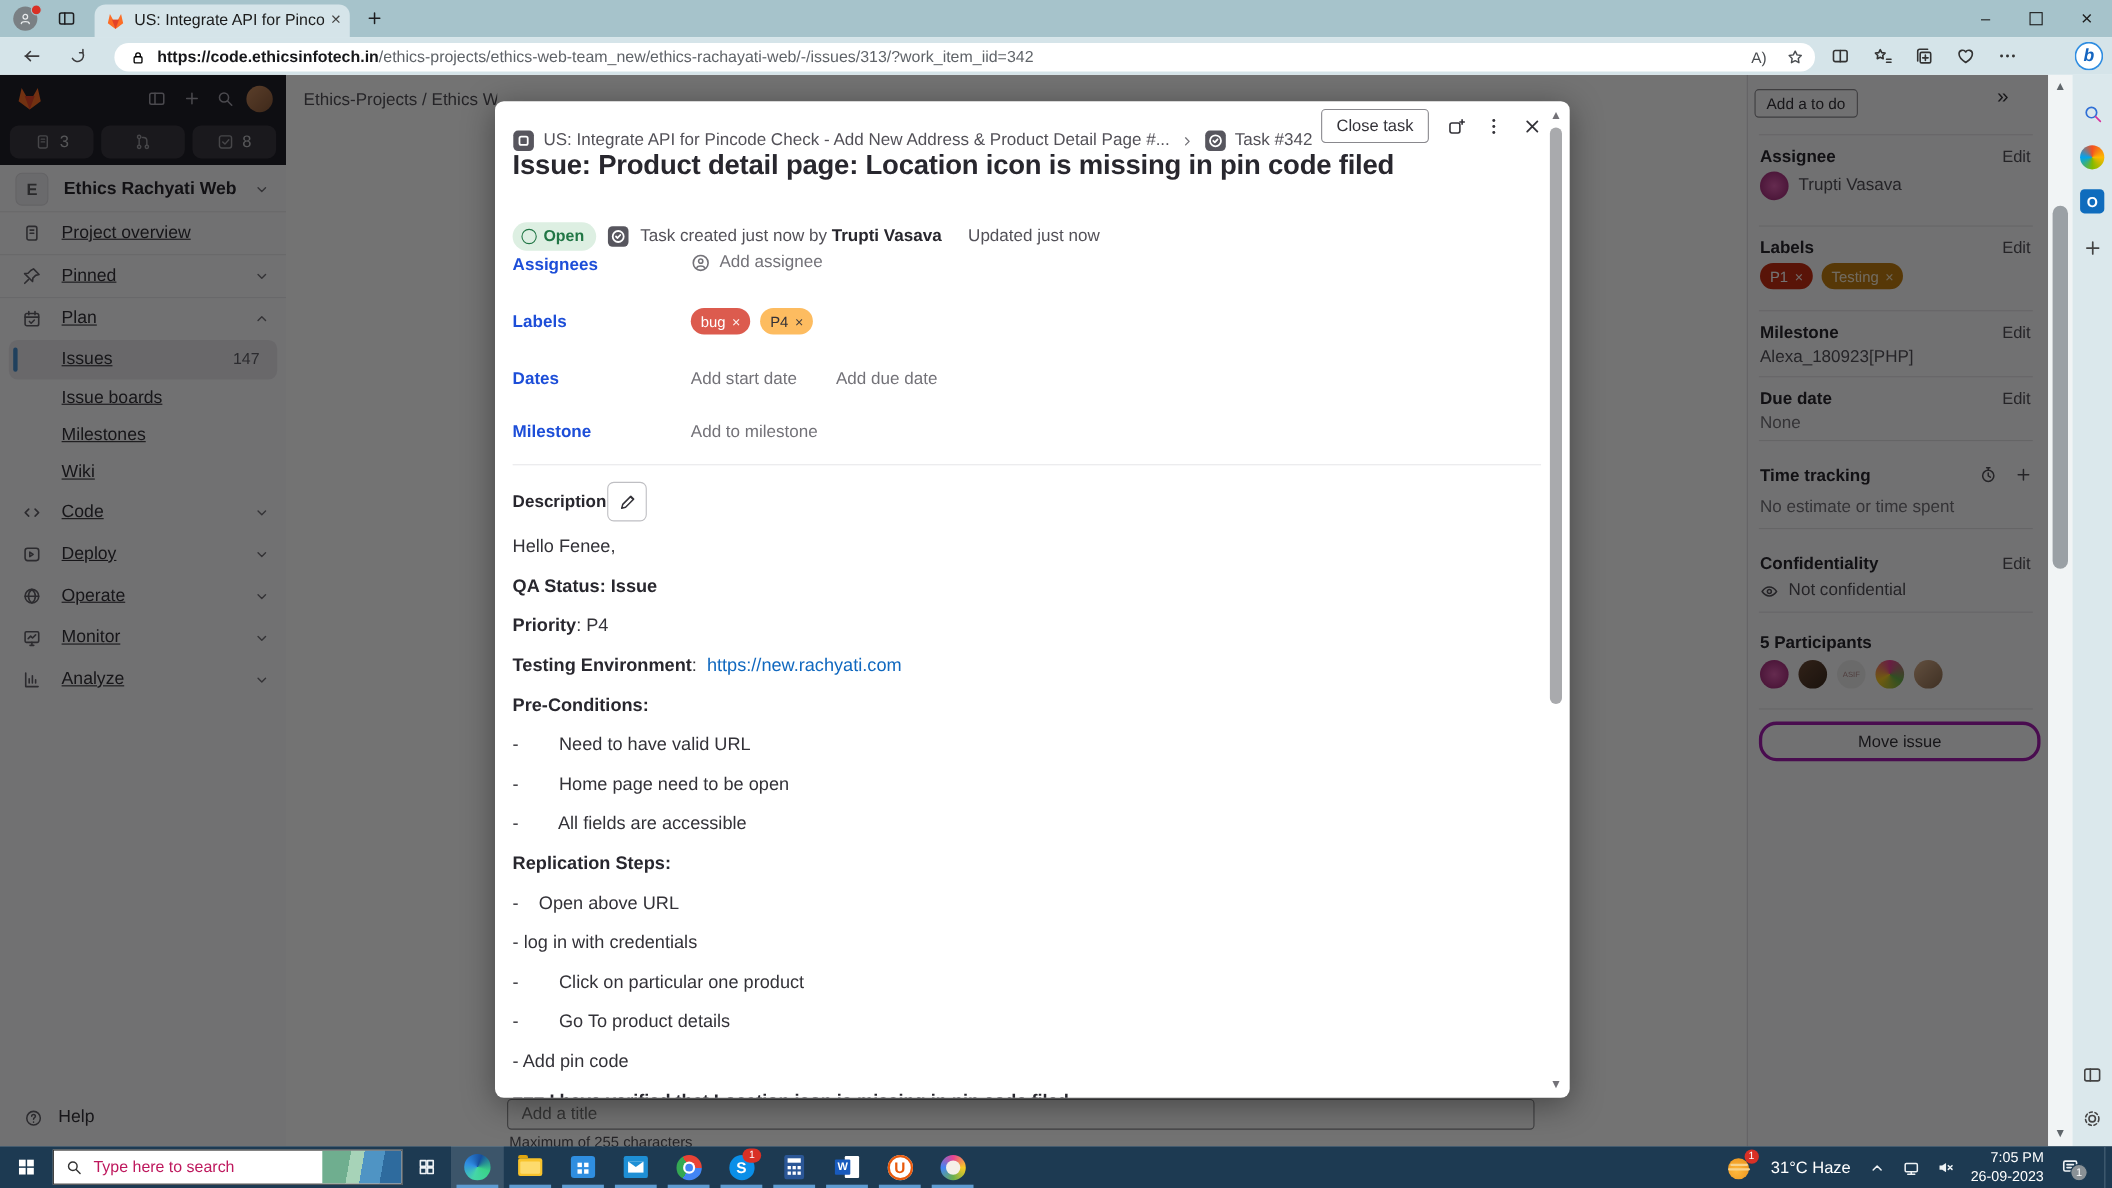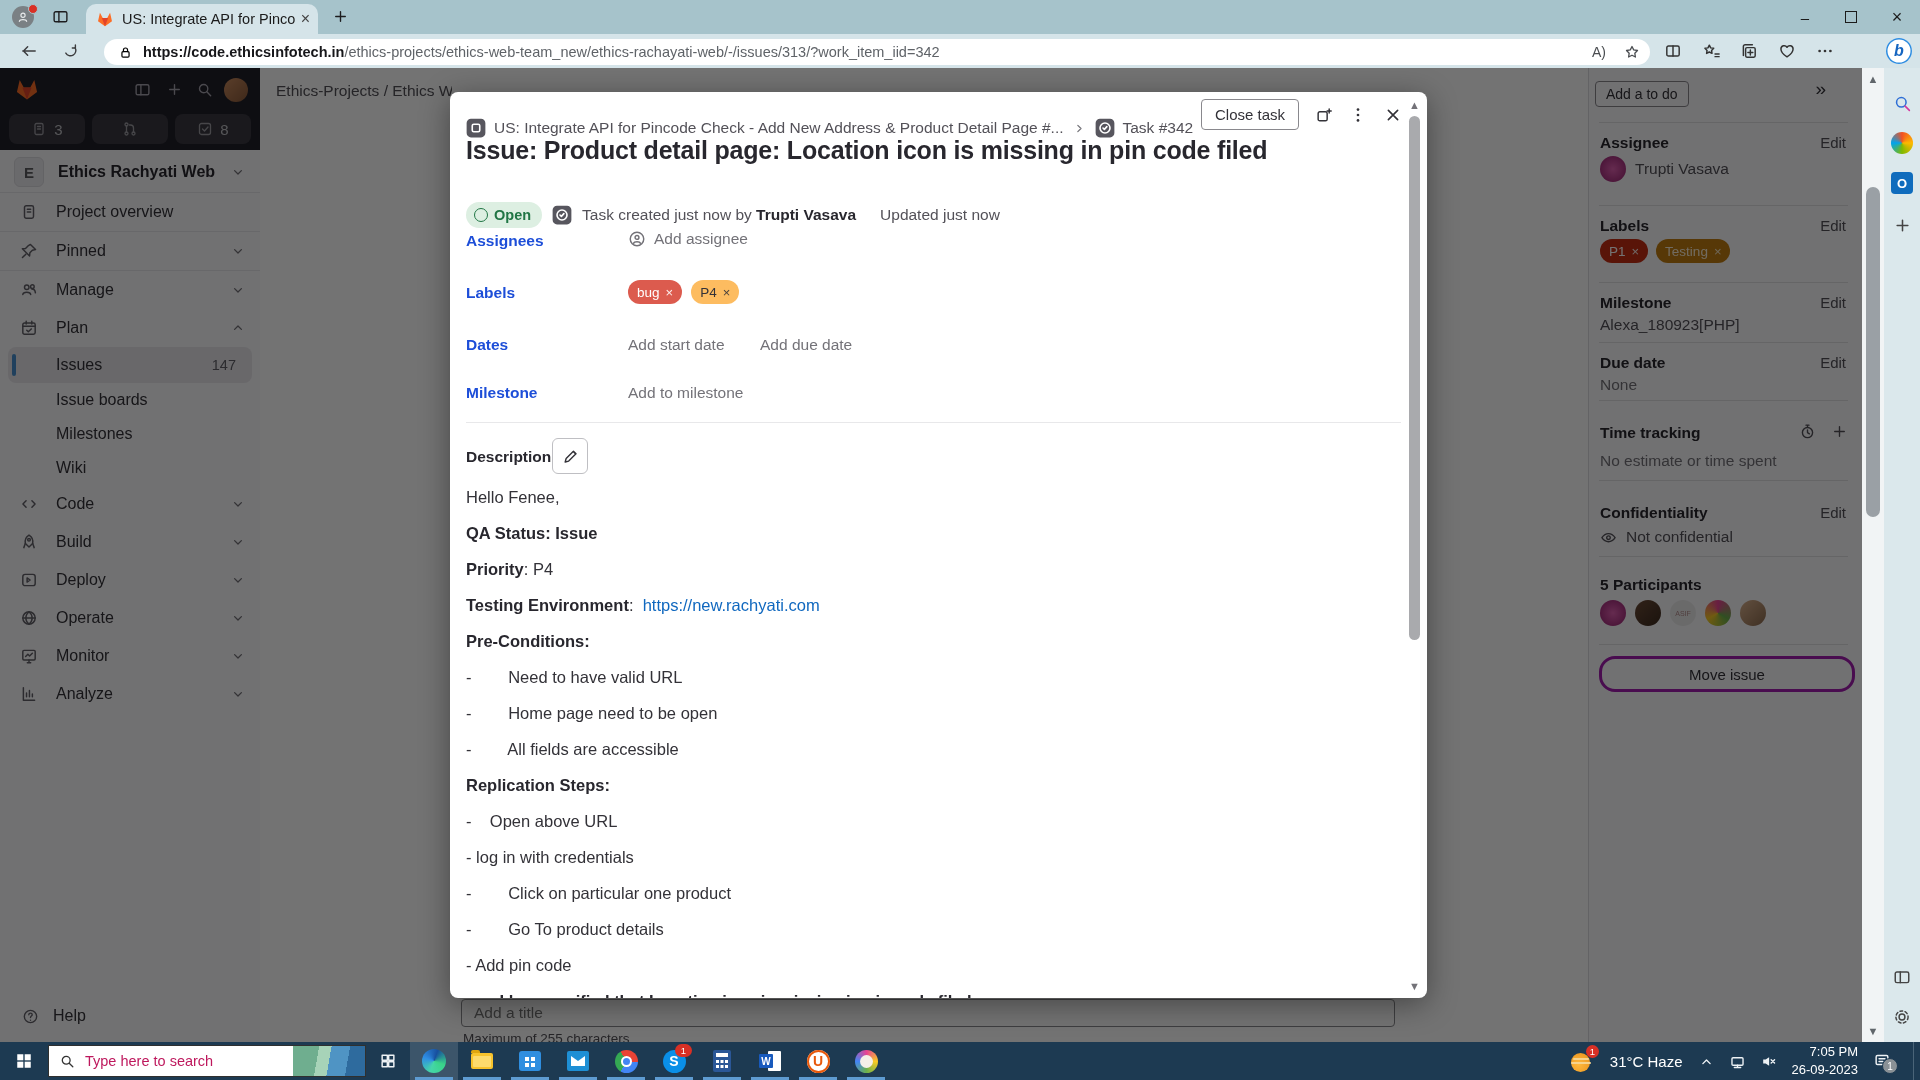--- a/index.html
+++ b/index.html
@@ -44,21 +44,21 @@
   .cpill{width:76px;height:30px;background:#3a3941;border-radius:8px;display:flex;align-items:center;justify-content:center;
     gap:7px;color:#bfbfc4;font-size:15px;}
   .gl-navflow{position:absolute;left:0;top:84px;right:0;}
   .gl-proj{height:40px;display:flex;align-items:center;border-bottom:1px solid #e7e6ea;}
   .gl-proj .pav{margin-left:14px;width:28px;height:28px;border-radius:6px;background:#ececef;border:1px solid #dcdbe0;
     display:flex;align-items:center;justify-content:center;font-weight:700;color:#5b5b60;font-size:15px;}
   .gl-proj .pname{margin-left:14px;font-weight:700;font-size:16px;color:#28272e;flex:1;}
   .gl-item{height:38px;display:flex;align-items:center;font-size:16px;color:#333238;position:relative;}
   .gl-item.child{height:34px;}
   .gl-item .gic{margin-left:20px;width:20px;color:#626168;display:flex;}
-  .gl-item .lbl{margin-left:16px;}
+  .gl-item .lbl{margin-left:16px;text-decoration:underline;}
   .gl-item.child .lbl{margin-left:56px;}
   .gl-item .chev{margin-left:auto;margin-right:14px;color:#737278;display:flex;}
   .gl-item .cnt{margin-left:auto;margin-right:16px;color:#626168;font-size:14.5px;}
   .gl-item.bline{border-bottom:1px solid #e7e6ea;}
   .gl-item.active{background:#e8e7ec;border-radius:8px;margin:0 8px;height:36px;text-align:center;}
   .gl-item.active .lbl{margin-left:48px;}
   .gl-item.active::before{content:"";position:absolute;left:4px;top:7px;bottom:7px;width:4px;border-radius:2px;background:#478fce;}
   .gl-help{position:absolute;left:0;bottom:8px;height:36px;display:flex;align-items:center;color:#333238;font-size:16px;}
   .gl-help .gic{margin-left:22px;display:flex;color:#626168;}
   .gl-help .lbl{margin-left:14px;}
@@ -354,36 +354,20 @@
               <span class="lbl">Pinned</span>
               <span class="chev">
                 <svg viewBox="0 0 16 16" width="16" height="16" fill="none" stroke="currentColor" stroke-width="1.3" stroke-linecap="round" stroke-linejoin="round">
                   <path d="M4.6 6.6L8 10l3.4-3.4"></path>
                 </svg>
               </span>
             </div>
             <div class="gl-item">
               <span class="gic">
                 <svg viewBox="0 0 16 16" width="18" height="18" fill="none" stroke="currentColor" stroke-width="1.3" stroke-linecap="round" stroke-linejoin="round">
-                  <circle cx="6" cy="5.5" r="2"></circle>
-                  <path d="M2.5 12c.4-2.6 6.6-2.6 7 0"></path>
-                  <circle cx="11" cy="5" r="1.6"></circle>
-                  <path d="M10.5 7.2c1.8 0 3 1.2 3.2 3.3"></path>
-                </svg>
-              </span>
-              <span class="lbl">Manage</span>
-              <span class="chev">
-                <svg viewBox="0 0 16 16" width="16" height="16" fill="none" stroke="currentColor" stroke-width="1.3" stroke-linecap="round" stroke-linejoin="round">
-                  <path d="M4.6 6.6L8 10l3.4-3.4"></path>
-                </svg>
-              </span>
-            </div>
-            <div class="gl-item">
-              <span class="gic">
-                <svg viewBox="0 0 16 16" width="18" height="18" fill="none" stroke="currentColor" stroke-width="1.3" stroke-linecap="round" stroke-linejoin="round">
                   <rect x="2.5" y="3.5" width="11" height="10" rx="1.5"></rect>
                   <path d="M2.5 6.5h11M5.5 2v2.5M10.5 2v2.5M6 10l1.4 1.4 2.6-2.6"></path>
                 </svg>
               </span>
               <span class="lbl">Plan</span>
               <span class="chev">
                 <svg viewBox="0 0 16 16" width="16" height="16" fill="none" stroke="currentColor" stroke-width="1.3" stroke-linecap="round" stroke-linejoin="round">
                   <path d="M4.6 9.4L8 6l3.4 3.4"></path>
                 </svg>
               </span>
@@ -401,35 +385,20 @@
             <div class="gl-item child">
               <span class="lbl">Wiki</span>
             </div>
             <div class="gl-item">
               <span class="gic">
                 <svg viewBox="0 0 16 16" width="18" height="18" fill="none" stroke="currentColor" stroke-width="1.3" stroke-linecap="round" stroke-linejoin="round">
                   <path d="M5.4 5.2L2.6 8l2.8 2.8M10.6 5.2L13.4 8l-2.8 2.8"></path>
                 </svg>
               </span>
               <span class="lbl">Code</span>
-              <span class="chev">
-                <svg viewBox="0 0 16 16" width="16" height="16" fill="none" stroke="currentColor" stroke-width="1.3" stroke-linecap="round" stroke-linejoin="round">
-                  <path d="M4.6 6.6L8 10l3.4-3.4"></path>
-                </svg>
-              </span>
-            </div>
-            <div class="gl-item">
-              <span class="gic">
-                <svg viewBox="0 0 16 16" width="18" height="18" fill="none" stroke="currentColor" stroke-width="1.3" stroke-linecap="round" stroke-linejoin="round">
-                  <path d="M8 1.8c2.8 1.6 3.8 4.6 3.2 7.6l-3.2 3-3.2-3C4.2 6.4 5.2 3.4 8 1.8z"></path>
-                  <circle cx="8" cy="6" r="1.2"></circle>
-                  <path d="M4.8 9.2L3.4 13M11.2 9.2l1.4 3.8"></path>
-                </svg>
-              </span>
-              <span class="lbl">Build</span>
               <span class="chev">
                 <svg viewBox="0 0 16 16" width="16" height="16" fill="none" stroke="currentColor" stroke-width="1.3" stroke-linecap="round" stroke-linejoin="round">
                   <path d="M4.6 6.6L8 10l3.4-3.4"></path>
                 </svg>
               </span>
             </div>
             <div class="gl-item">
               <span class="gic">
                 <svg viewBox="0 0 16 16" width="18" height="18" fill="none" stroke="currentColor" stroke-width="1.3" stroke-linecap="round" stroke-linejoin="round">
                   <rect x="2.5" y="3" width="11" height="10" rx="2"></rect>

